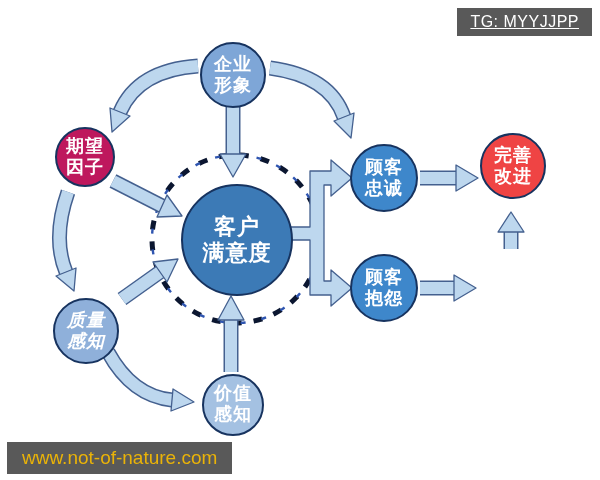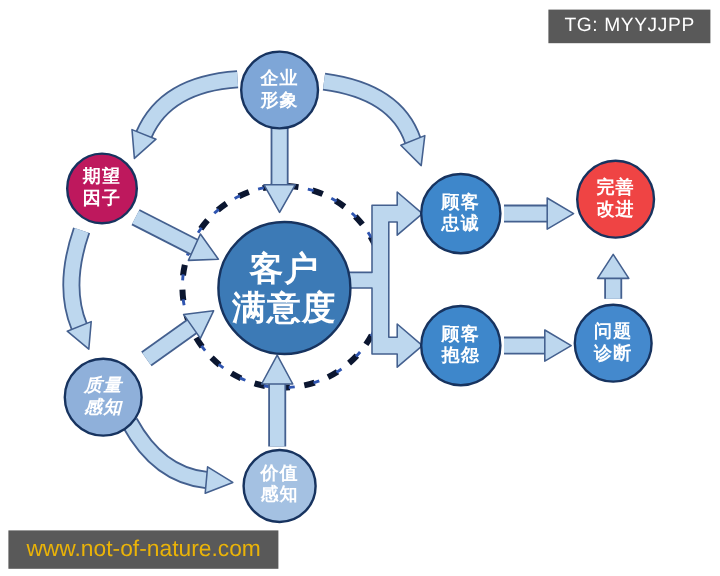--- a/index.html
+++ b/index.html
@@ -15,36 +15,36 @@
   
   .ao{fill:none;stroke:#44608f;stroke-width:15;}
   .af{fill:none;stroke:#bdd7ee;stroke-width:12;}
   .ah{fill:#bdd7ee;stroke:#44608f;stroke-width:1.3;stroke-linejoin:round;}
   
   .node{
     position:absolute;border-radius:50%;
     display:flex;flex-direction:column;align-items:center;justify-content:center;
     color:#fff;font-weight:bold;text-align:center;line-height:1.18;
     border:2px solid #17335f;box-sizing:border-box;
-    font-size:15px;letter-spacing:1px;
+    font-size:18px;letter-spacing:1px;
   }
   .node span{display:block;}
-  .n-center{left:181px;top:184px;width:112px;height:112px;background:#3c7ab6;font-size:28px;border-width:2px;}
+  .n-center{left:181px;top:184px;width:112px;height:112px;background:#3c7ab6;font-size:22px;border-width:2px;}
   .n-corporate{left:200px;top:42px;width:66px;height:66px;background:#7ea6d7;}
   .n-expectation{left:55px;top:127px;width:60px;height:60px;background:#be185d;}
   .n-quality{left:53px;top:298px;width:66px;height:66px;background:#8fb0da;font-style:italic;}
   .n-value{left:202px;top:374px;width:62px;height:62px;background:#a4c1e2;font-family:Liberation Mono, monospace;}
   .n-loyalty{left:350px;top:144px;width:68px;height:68px;background:#3e87cb;}
   .n-complaint{left:350px;top:254px;width:68px;height:68px;background:#3e87cb;}
   .n-improve{left:480px;top:133px;width:66px;height:66px;background:#ef4444;}
   .n-diagnosis{left:478px;top:253px;width:66px;height:66px;background:#4489cd;}
   
   .tg-badge{
     position:absolute;right:8px;top:8px;background:#595959;color:#fff;
-    font-size:16px;padding:5px 13px;letter-spacing:0.5px;
+    font-size:16px;padding:5px 13px;letter-spacing:0.5px;text-decoration:underline;
   }
   .watermark{
     position:absolute;left:7px;top:442px;background:#595959;color:#eab308;
     font-size:19px;padding:5px 15px;
   }
 </style>
 </head>
 <body>
 
 <div class="stage">
@@ -161,21 +161,17 @@
   <div class="node n-complaint">
     <span>顾客</span>
     <span>抱怨</span>
   </div>
 
   <div class="node n-improve">
     <span>完善</span>
     <span>改进</span>
   </div>
 
-  <div class="node n-diagnosis">
-    <span>问题</span>
-    <span>诊断</span>
-  </div>
 
   <div class="tg-badge">TG: MYYJJPP</div>
   <div class="watermark">www.not-of-nature.com</div>
 
 </div>
 
 </body></html>

